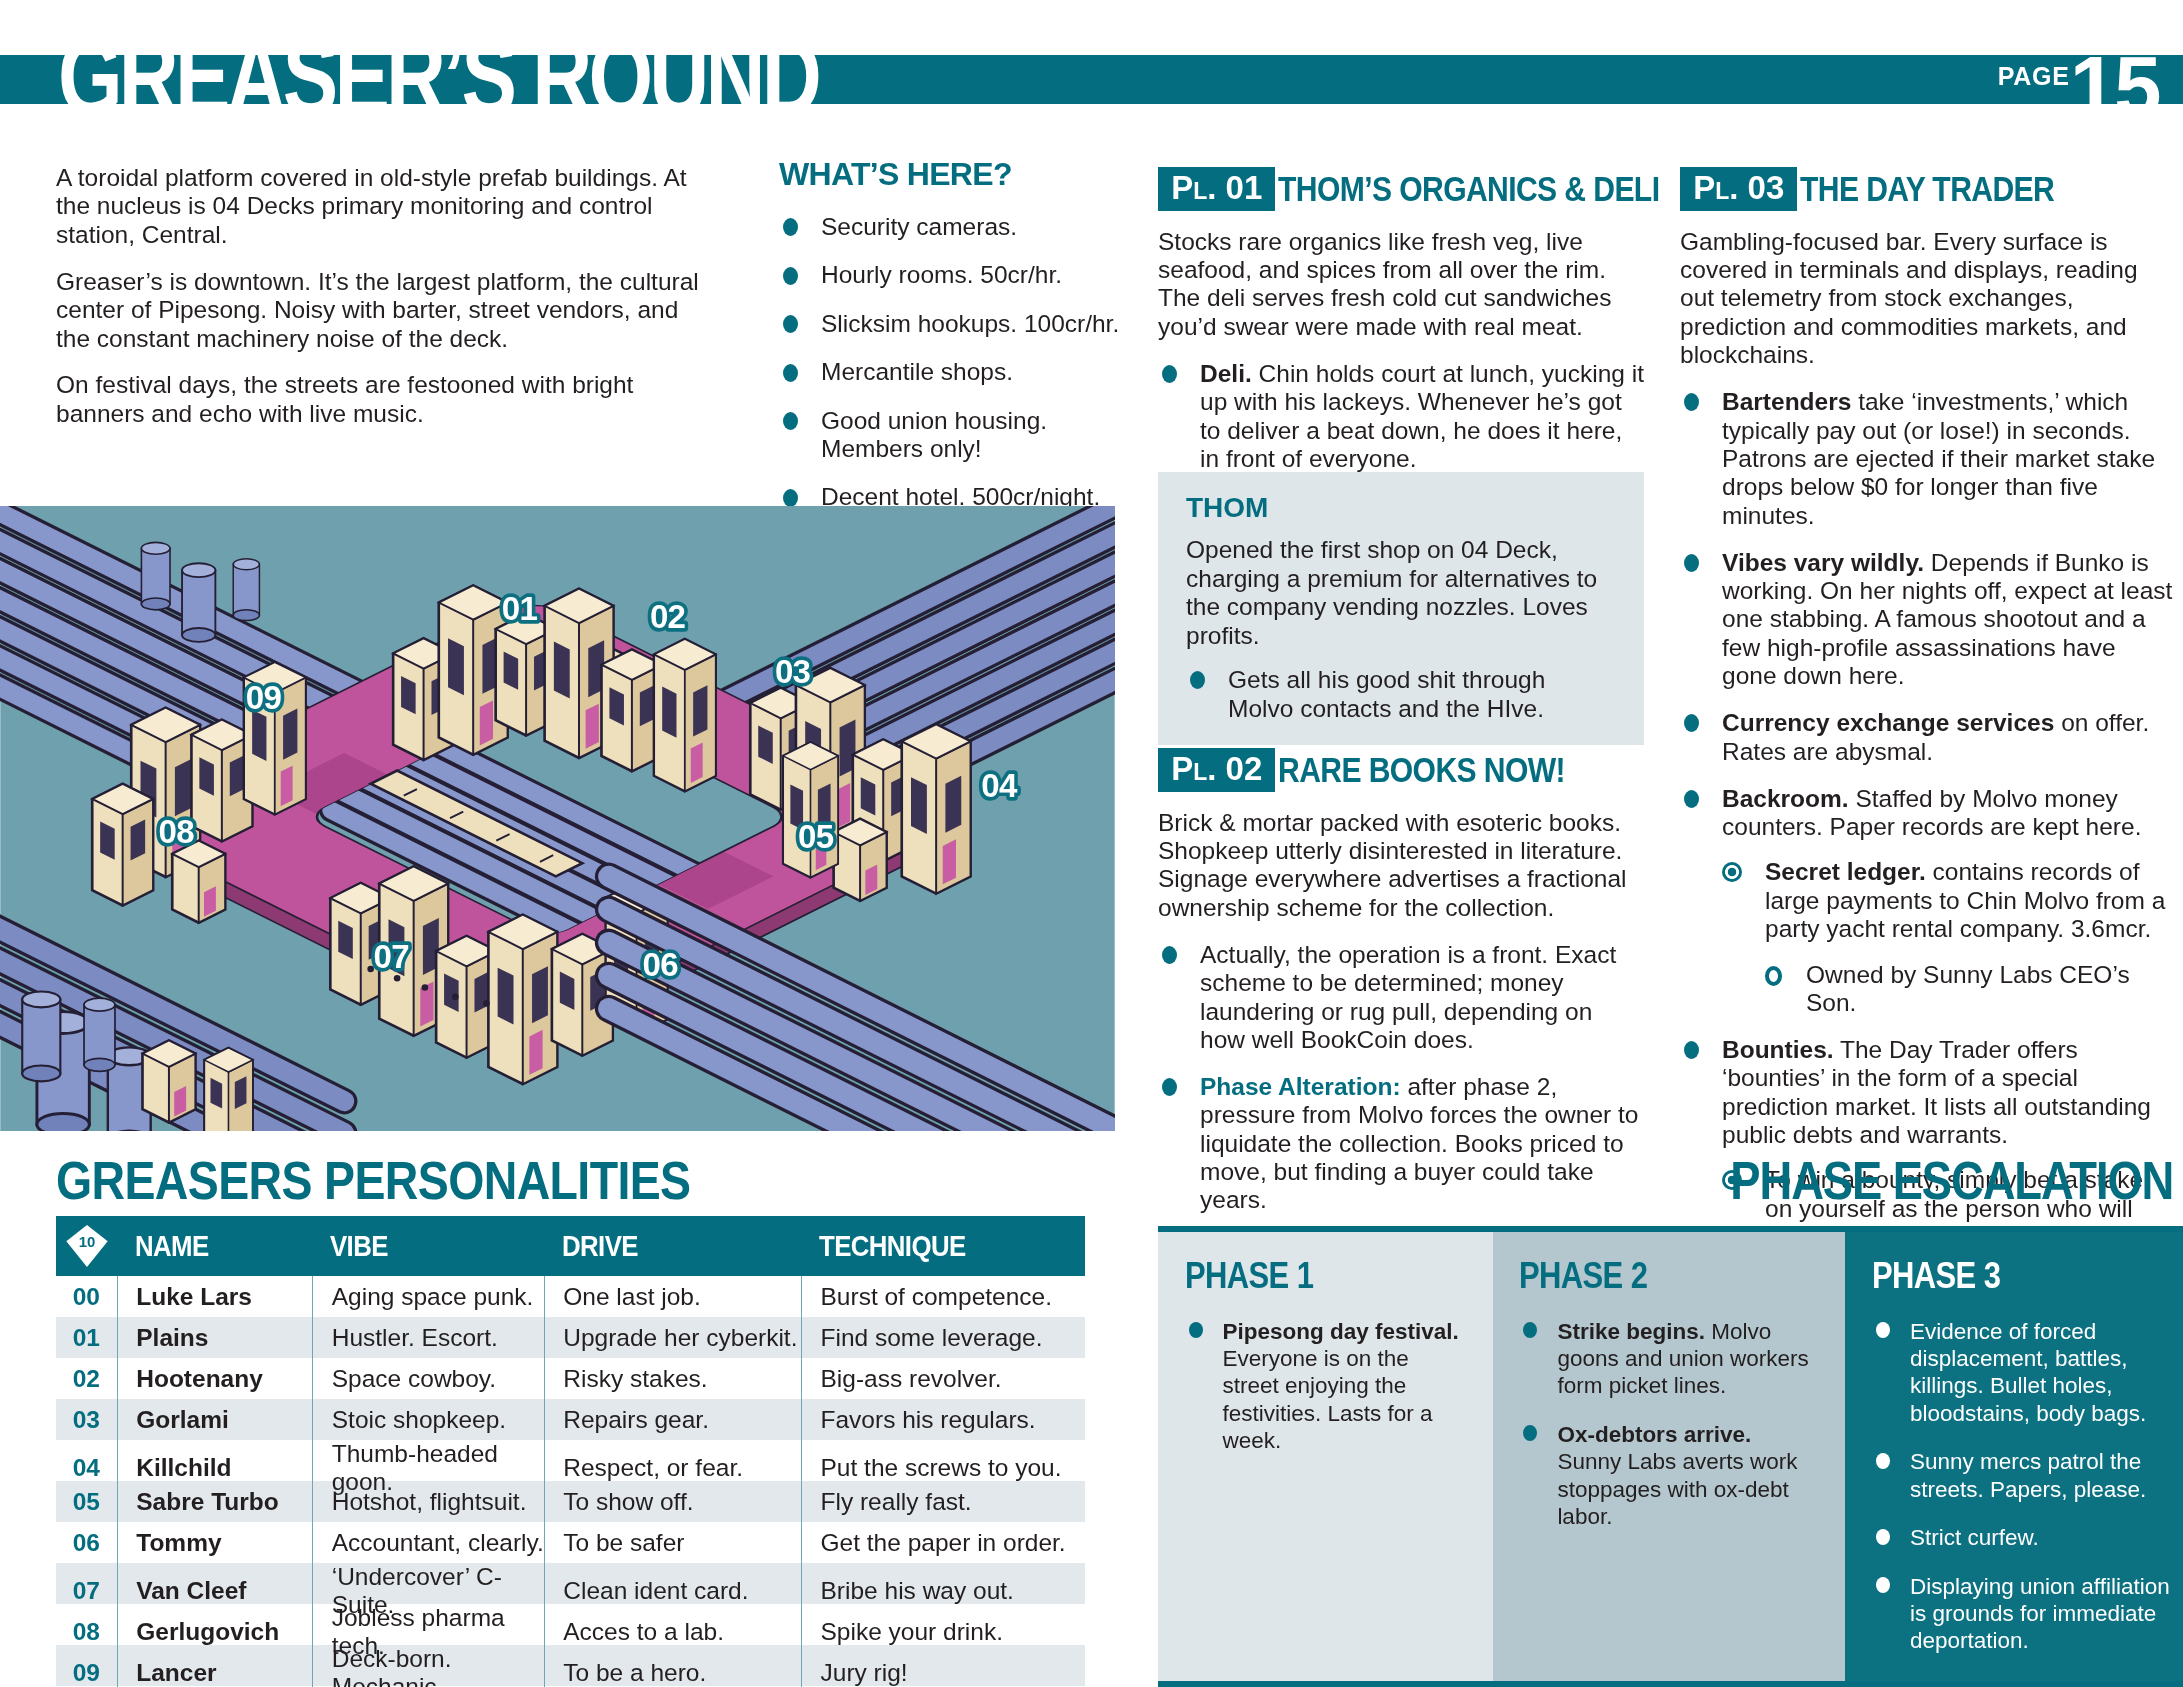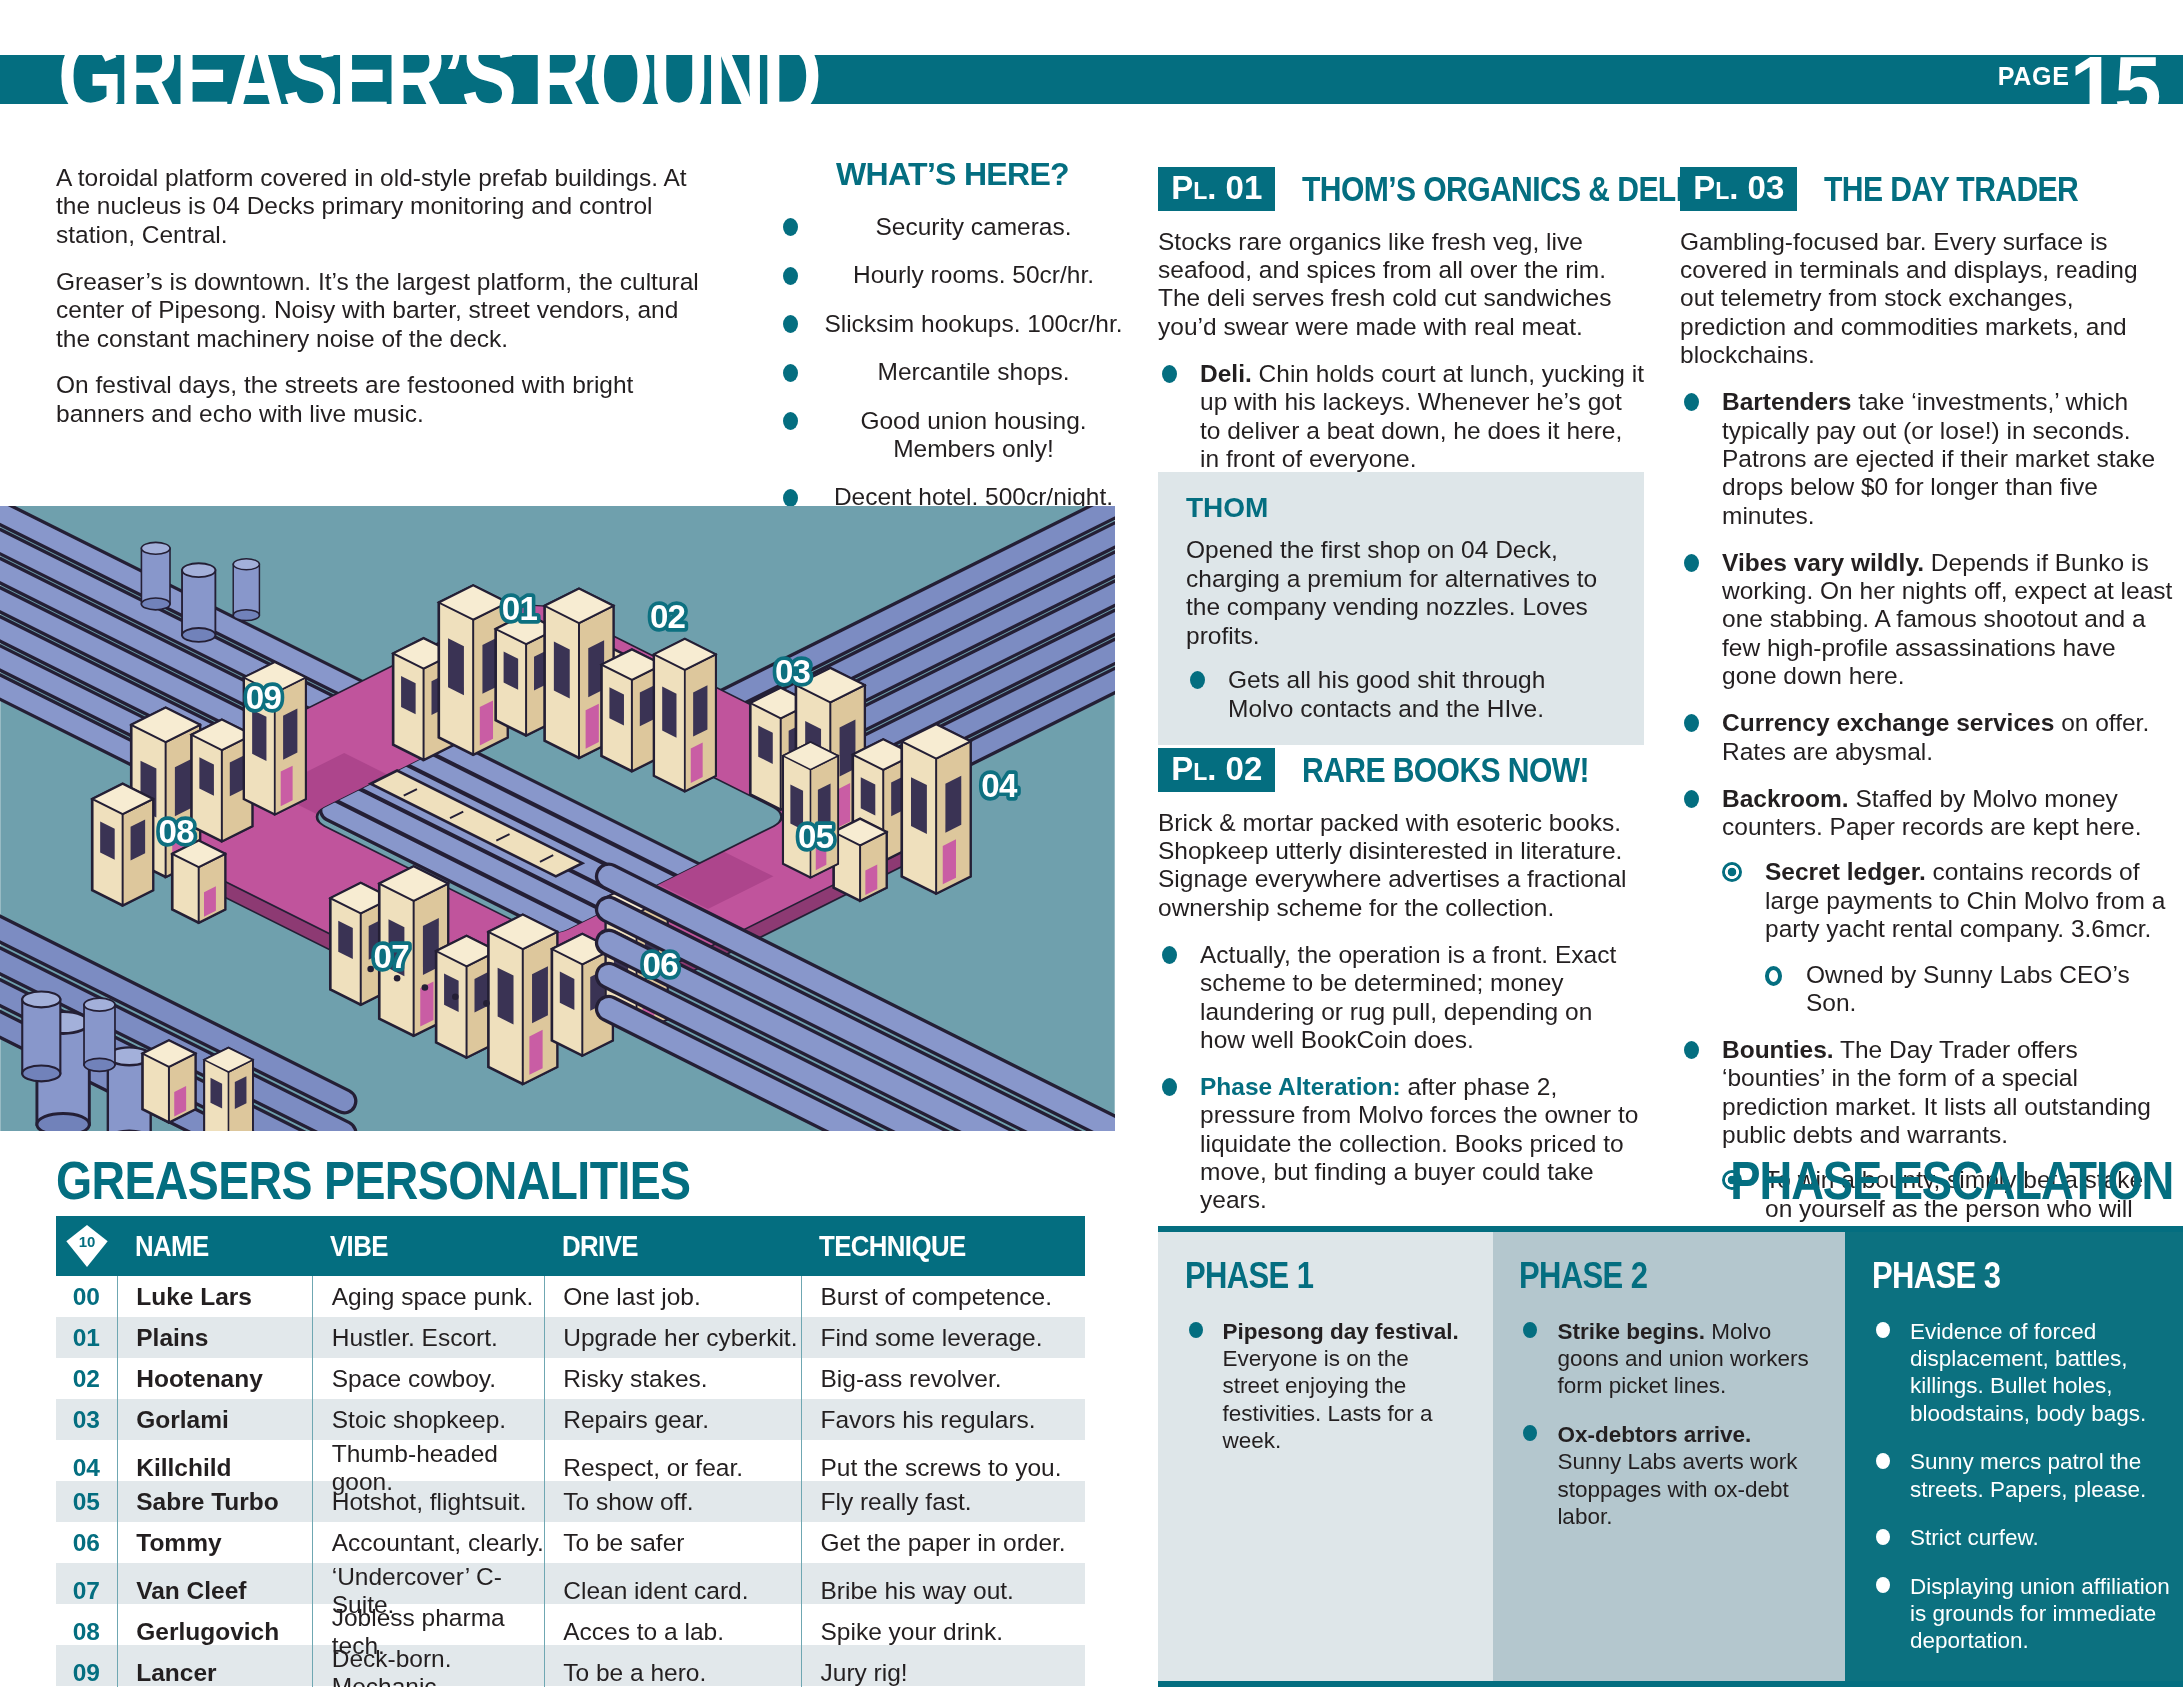--- a/index.html
+++ b/index.html
@@ -61,25 +61,25 @@
   }
   ul.sub2{list-style:none;margin:0;padding:0 0 0 41px;}
   ul.sub2>li{position:relative;padding-left:44px;margin-top:17px;font-size:24.5px;line-height:1.16;}
   ul.sub2>li.ringo::before{
     content:"";position:absolute;left:2.6px;top:5.3px;width:9.3px;height:12px;border-radius:50%;
     border:4.6px solid var(--teal);background:#fff;
   }
 
   
   .intro{left:56px;top:164px;width:658px;}
-  .whats{left:779px;top:156px;width:347px;text-align:center;}
+  .whats{left:779px;top:156px;width:347px;}
   .whats ul.dots>li{margin-top:20px;}
 
   .placecol{width:486px;}
-  .badge-row{display:flex;align-items:center;gap:27px;margin-bottom:17px;}
+  .badge-row{display:flex;align-items:center;gap:3px;margin-bottom:17px;}
   .badge{
     background:var(--teal);color:#fff;font-weight:bold;font-size:33px;
     padding:4px 13.2px 6.6px 13.2px;font-variant:small-caps;line-height:1;flex:0 0 auto;
   }
   .place-title{color:var(--teal);font-weight:bold;font-size:35px;}
 
   .thom-box{left:1158px;top:472px;width:486px;min-height:228px;background:var(--boxgray);padding:20px 28px 22.5px 28px;}
   .thom-box .bx-title{color:var(--teal);font-weight:bold;font-size:28px;margin-bottom:12px;}
   .thom-box p{margin-bottom:2.6px;}
   .thom-box ul.dots>li{margin-top:16px;}

